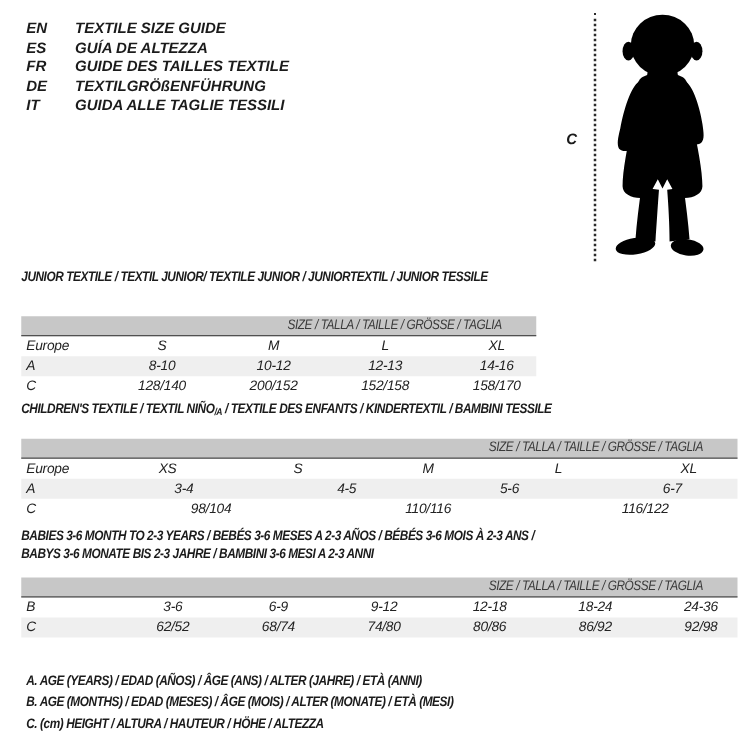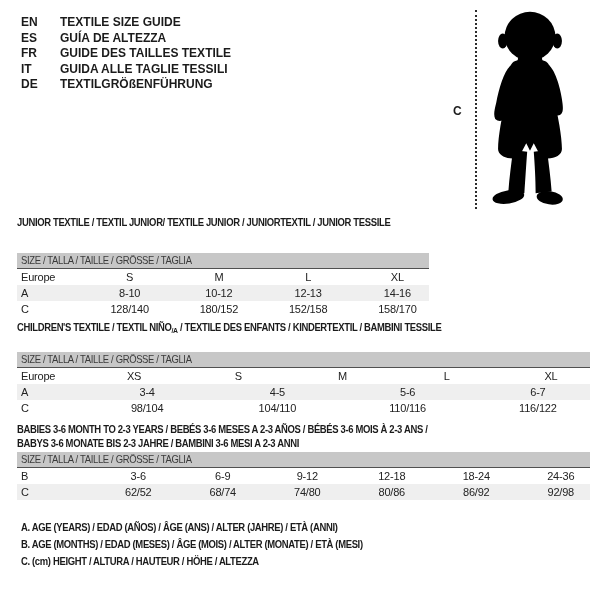--- a/index.html
+++ b/index.html
@@ -1,17 +1,17 @@
 <!DOCTYPE html>
 <html><head>
 <meta charset="utf-8">
 <style>
   html,body{margin:0;padding:0;background:#fff;}
   .page{position:relative;width:600px;height:600px;background:#fff;overflow:hidden;
-        font-family:"Liberation Sans",sans-serif;color:#1b1b1b;}
+        font-family:"Liberation Sans",sans-serif;color:#1b1b1b;font-style:italic;}
 
   
   .lang-list{position:absolute;left:21px;top:15px;}
   .lang-row{font-size:12px;font-weight:bold;line-height:15.5px;white-space:nowrap;}
   .lang-code{display:inline-block;width:39px;}
 
   
   .figure{position:absolute;left:450px;top:4px;width:142px;height:212px;}
   .dotted-line{position:absolute;left:25px;top:6px;height:199px;width:0;
                border-left:2px dotted #2b2b2b;}
@@ -19,58 +19,58 @@
   .figure svg{position:absolute;left:32px;top:5px;}
 
   
   .table-block{position:absolute;left:17px;}
   .t1{top:216px;width:412px;}
   .t2{top:321px;width:573px;}
   .t3{top:422px;width:573px;}
   .table-title{font-size:11px;font-weight:bold;line-height:13px;white-space:nowrap;}
   .t1 .table-title{margin-bottom:24px;}
   .t2 .table-title{margin-bottom:15px;}
-  .t3 .table-title{margin-bottom:2px;line-height:14px;}
+  .t3 .table-title{margin-bottom:12px;line-height:14px;}
   .condensed{display:inline-block;transform:scaleX(0.86);transform-origin:0 50%;
              letter-spacing:-0.4px;white-space:nowrap;}
   .title-sub{font-size:8px;vertical-align:-2px;}
   .size-bar{height:15px;line-height:15px;background:#c7c7c7;border-bottom:1px solid #505050;
-            padding-left:4px;font-size:11px;color:#3a3a3a;}
+            padding-left:4px;font-size:11px;color:#3a3a3a;text-align:right;}
   .trow{display:flex;height:16px;line-height:16px;font-size:11px;letter-spacing:-0.2px;color:#222;gap:26px;}
   .trow.striped{background:#efefef;}
   .rlabel{padding-left:4px;}
   .t1 .rlabel{width:51px;}
   .t2 .rlabel{width:48px;}
   .t3 .rlabel{width:62px;}
   .cell{flex:1;text-align:center;}
 
   
-  .legend{position:absolute;left:21px;top:519px;}
+  .legend{position:absolute;left:21px;top:537px;}
   .legend-line{font-size:11px;font-weight:bold;line-height:17px;white-space:nowrap;}
 </style>
 </head>
 <body>
 
 <div class="page">
 
   <div class="lang-list">
     <div class="lang-row">
       <span class="lang-code">EN</span><span>TEXTILE SIZE GUIDE</span>
     </div>
     <div class="lang-row">
       <span class="lang-code">ES</span><span>GUÍA DE ALTEZZA</span>
     </div>
     <div class="lang-row">
       <span class="lang-code">FR</span><span>GUIDE DES TAILLES TEXTILE</span>
     </div>
     <div class="lang-row">
-      <span class="lang-code">IT</span><span>GUIDA ALLE TAGLIE TESSILI</span>
+      <span class="lang-code">DE</span><span>TEXTILGRÖßENFÜHRUNG</span>
     </div>
     <div class="lang-row">
-      <span class="lang-code">DE</span><span>TEXTILGRÖßENFÜHRUNG</span>
+      <span class="lang-code">IT</span><span>GUIDA ALLE TAGLIE TESSILI</span>
     </div>
   </div>
 
   <div class="figure">
     <div class="measure-label">C</div>
     <div class="dotted-line"></div>
     <svg width="96" height="202" viewBox="0 0 100 215">
       <g fill="#000000">
         <ellipse cx="50" cy="29" rx="27" ry="26"></ellipse>
         <ellipse cx="21" cy="34" rx="5" ry="8"></ellipse>
@@ -105,21 +105,21 @@
     <div class="trow striped">
       <span class="rlabel">A</span>
       <span class="cell">8-10</span>
       <span class="cell">10-12</span>
       <span class="cell">12-13</span>
       <span class="cell">14-16</span>
     </div>
     <div class="trow">
       <span class="rlabel">C</span>
       <span class="cell">128/140</span>
-      <span class="cell">180/152</span>
+      <span class="cell">200/152</span>
       <span class="cell">152/158</span>
       <span class="cell">158/170</span>
     </div>
   </section>
 
   <section class="table-block t2">
     <div class="table-title">
       <span class="condensed"><span>CHILDREN'S TEXTILE / TEXTIL NIÑO</span><span class="title-sub">/A</span><span> / TEXTILE DES ENFANTS / KINDERTEXTIL / BAMBINI TESSILE</span></span>
     </div>
     <div class="size-bar">
@@ -136,21 +136,20 @@
     <div class="trow striped">
       <span class="rlabel">A</span>
       <span class="cell">3-4</span>
       <span class="cell">4-5</span>
       <span class="cell">5-6</span>
       <span class="cell">6-7</span>
     </div>
     <div class="trow">
       <span class="rlabel">C</span>
       <span class="cell">98/104</span>
-      <span class="cell">104/110</span>
       <span class="cell">110/116</span>
       <span class="cell">116/122</span>
     </div>
   </section>
 
   <section class="table-block t3">
     <div class="table-title">
       <span class="condensed">BABIES 3-6 MONTH TO 2-3 YEARS / BEBÉS 3-6 MESES A 2-3 AÑOS / BÉBÉS 3-6 MOIS À 2-3 ANS /</span><br>
       <span class="condensed">BABYS 3-6 MONATE BIS 2-3 JAHRE / BAMBINI 3-6 MESI A 2-3 ANNI</span>
     </div>

